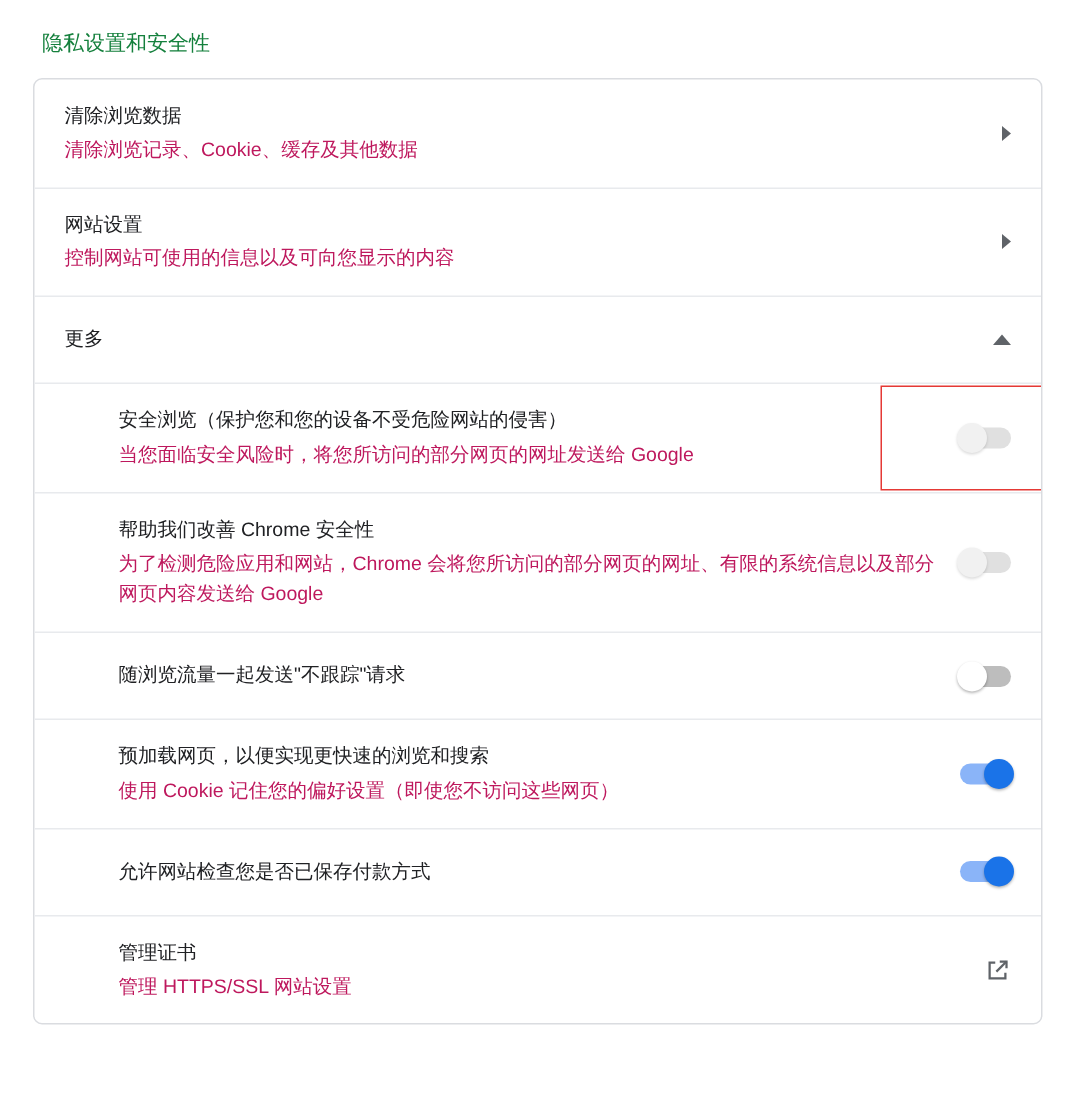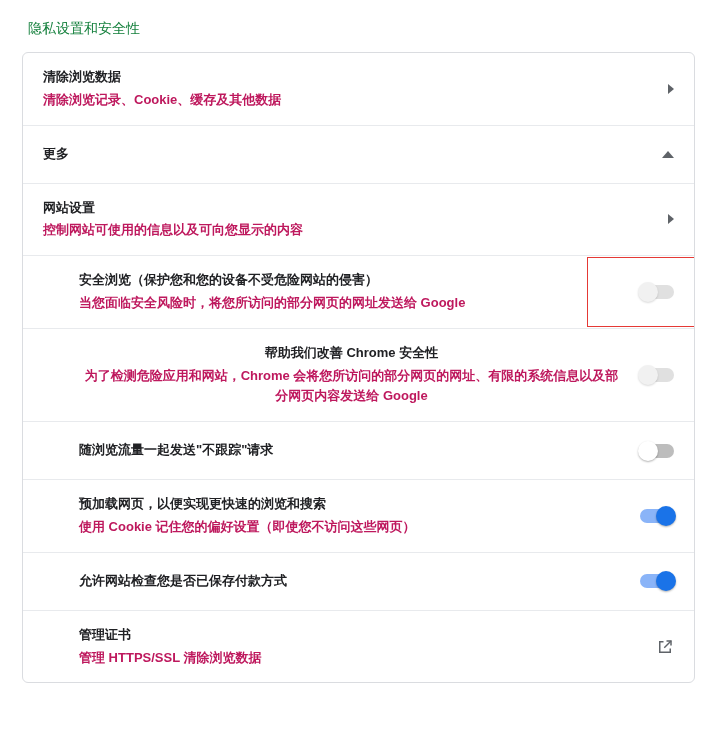--- a/index.html
+++ b/index.html
@@ -23,21 +23,21 @@
     }
     .row {
       display: flex;
       align-items: center;
       padding: 14px 20px;
       border-bottom: 1px solid #e8eaed;
       cursor: pointer;
       min-height: 58px;
     }
     .row:last-child { border-bottom: none; }
-    .row-body { flex: 1; min-width: 0; font-weight: bold; }
+    .row-body { flex: 1; min-width: 0; }
     .row-title {
       font-size: 13px;
       color: #202124;
       line-height: 1.6;
     }
     .row-sub {
       font-size: 13px;
       color: #be185d;
       line-height: 1.6;
       margin-top: 2px;
@@ -118,49 +118,49 @@
       <div class="row-title">清除浏览数据</div>
       <div class="row-sub">清除浏览记录、Cookie、缓存及其他数据</div>
     </div>
     <div class="row-ctrl">
       <span class="arrow"></span>
     </div>
   </div>
 
   <div class="row">
     <div class="row-body">
+      <div class="row-title">网站设置</div>
+      <div class="row-sub">控制网站可使用的信息以及可向您显示的内容</div>
+    </div>
+    <div class="row-ctrl">
+      <span class="arrow"></span>
+    </div>
+  </div>
+
+  <div class="row">
+    <div class="row-body">
       <div class="row-title">更多</div>
     </div>
     <div class="row-ctrl">
       <span class="arrow-up"></span>
     </div>
   </div>
 
-  <div class="row">
-    <div class="row-body">
-      <div class="row-title">网站设置</div>
-      <div class="row-sub">控制网站可使用的信息以及可向您显示的内容</div>
-    </div>
-    <div class="row-ctrl">
-      <span class="arrow"></span>
-    </div>
-  </div>
-
   <div id="settings-container">
       <div class="row indent" style="position: relative; gap: 21px;">
         <div class="row-body">
           <div class="row-title">安全浏览（保护您和您的设备不受危险网站的侵害）</div>
           <div class="row-sub">当您面临安全风险时，将您所访问的部分网页的网址发送给 Google</div>
         </div>
         <div class="row-ctrl">
           <span class="toggle disabled"></span>
         </div>
         <div class="highlight" style="top: 1px; right: -1px; width: 108px; bottom: 1px;"></div>
       </div>
-      <div class="row indent" style="position: relative; text-align: center;">
+      <div class="row indent" style="position: relative;">
         <div class="row-body">
           <div class="row-title">帮助我们改善 Chrome 安全性</div>
           <div class="row-sub">为了检测危险应用和网站，Chrome 会将您所访问的部分网页的网址、有限的系统信息以及部分网页内容发送给 Google</div>
         </div>
         <div class="row-ctrl">
           <span class="toggle disabled"></span>
         </div>
       </div>
       <div class="row indent" style="position: relative;">
         <div class="row-body">
@@ -183,21 +183,21 @@
         <div class="row-body">
           <div class="row-title">允许网站检查您是否已保存付款方式</div>
         </div>
         <div class="row-ctrl">
           <span class="toggle on"></span>
         </div>
       </div>
       <div class="row indent" style="position: relative;">
         <div class="row-body">
           <div class="row-title">管理证书</div>
-          <div class="row-sub">管理 HTTPS/SSL 清除浏览数据</div>
+          <div class="row-sub">管理 HTTPS/SSL 网站设置</div>
         </div>
         <div class="row-ctrl">
           <svg class="external-icon" viewBox="0 0 24 24" stroke-width="2">
             <path d="M14 4h6v6"></path>
             <path d="M20 4l-9 9"></path>
             <path d="M19 14v5H5V5h5"></path>
           </svg>
         </div>
       </div>
     </div>

